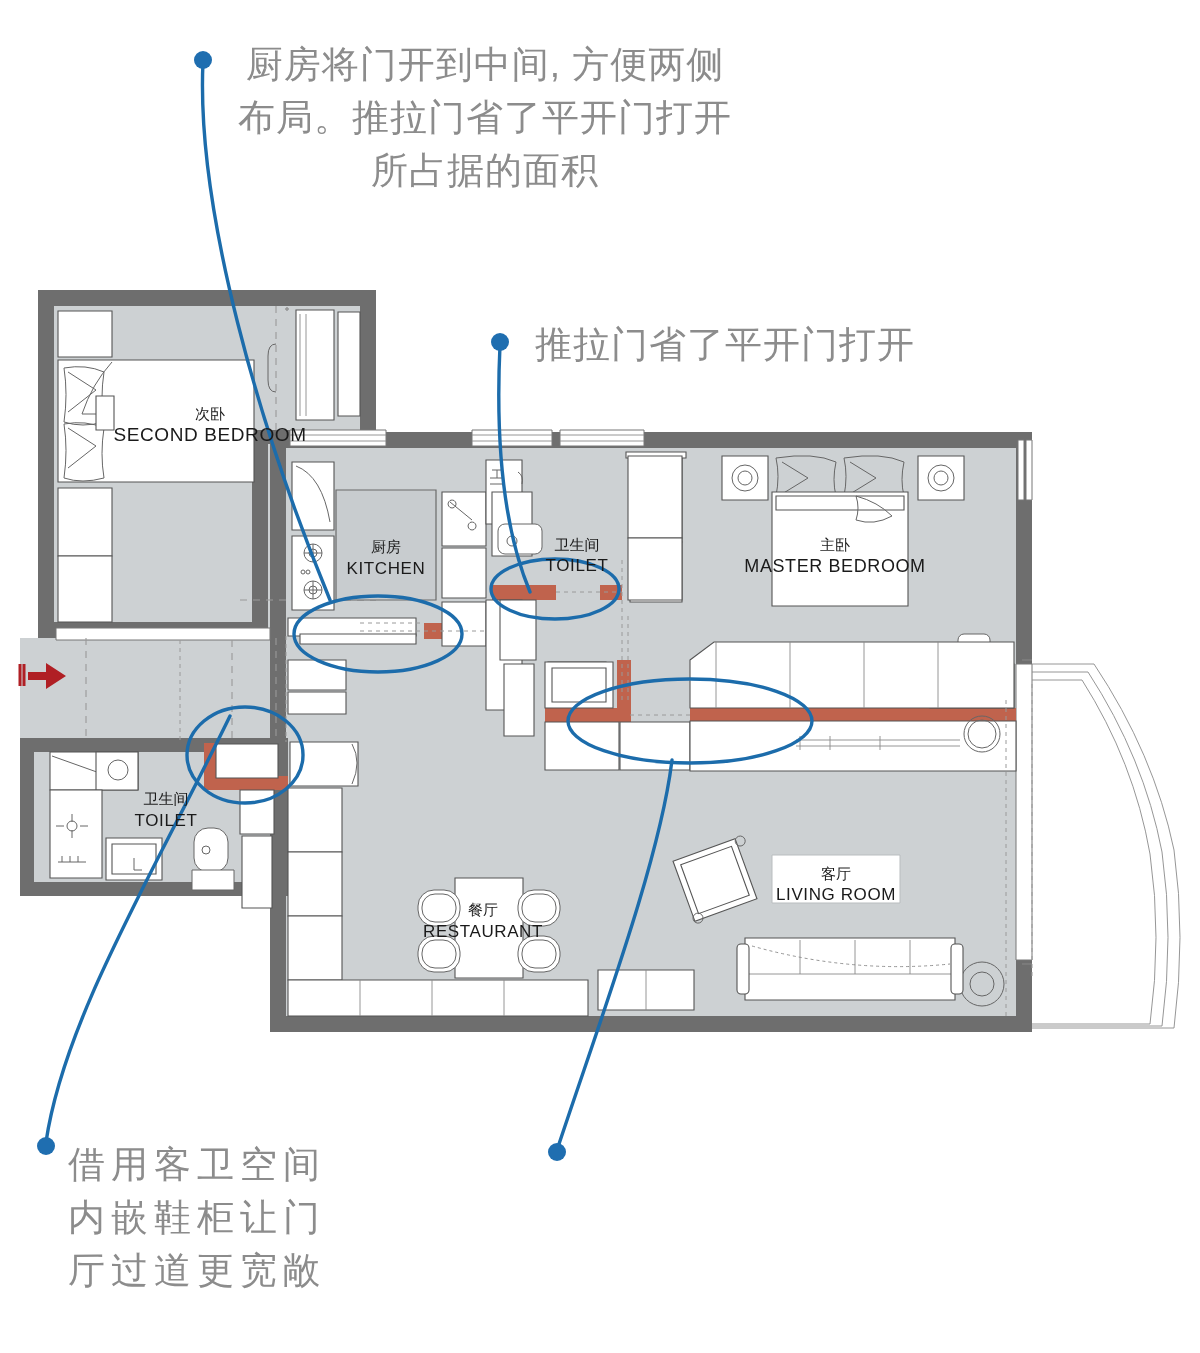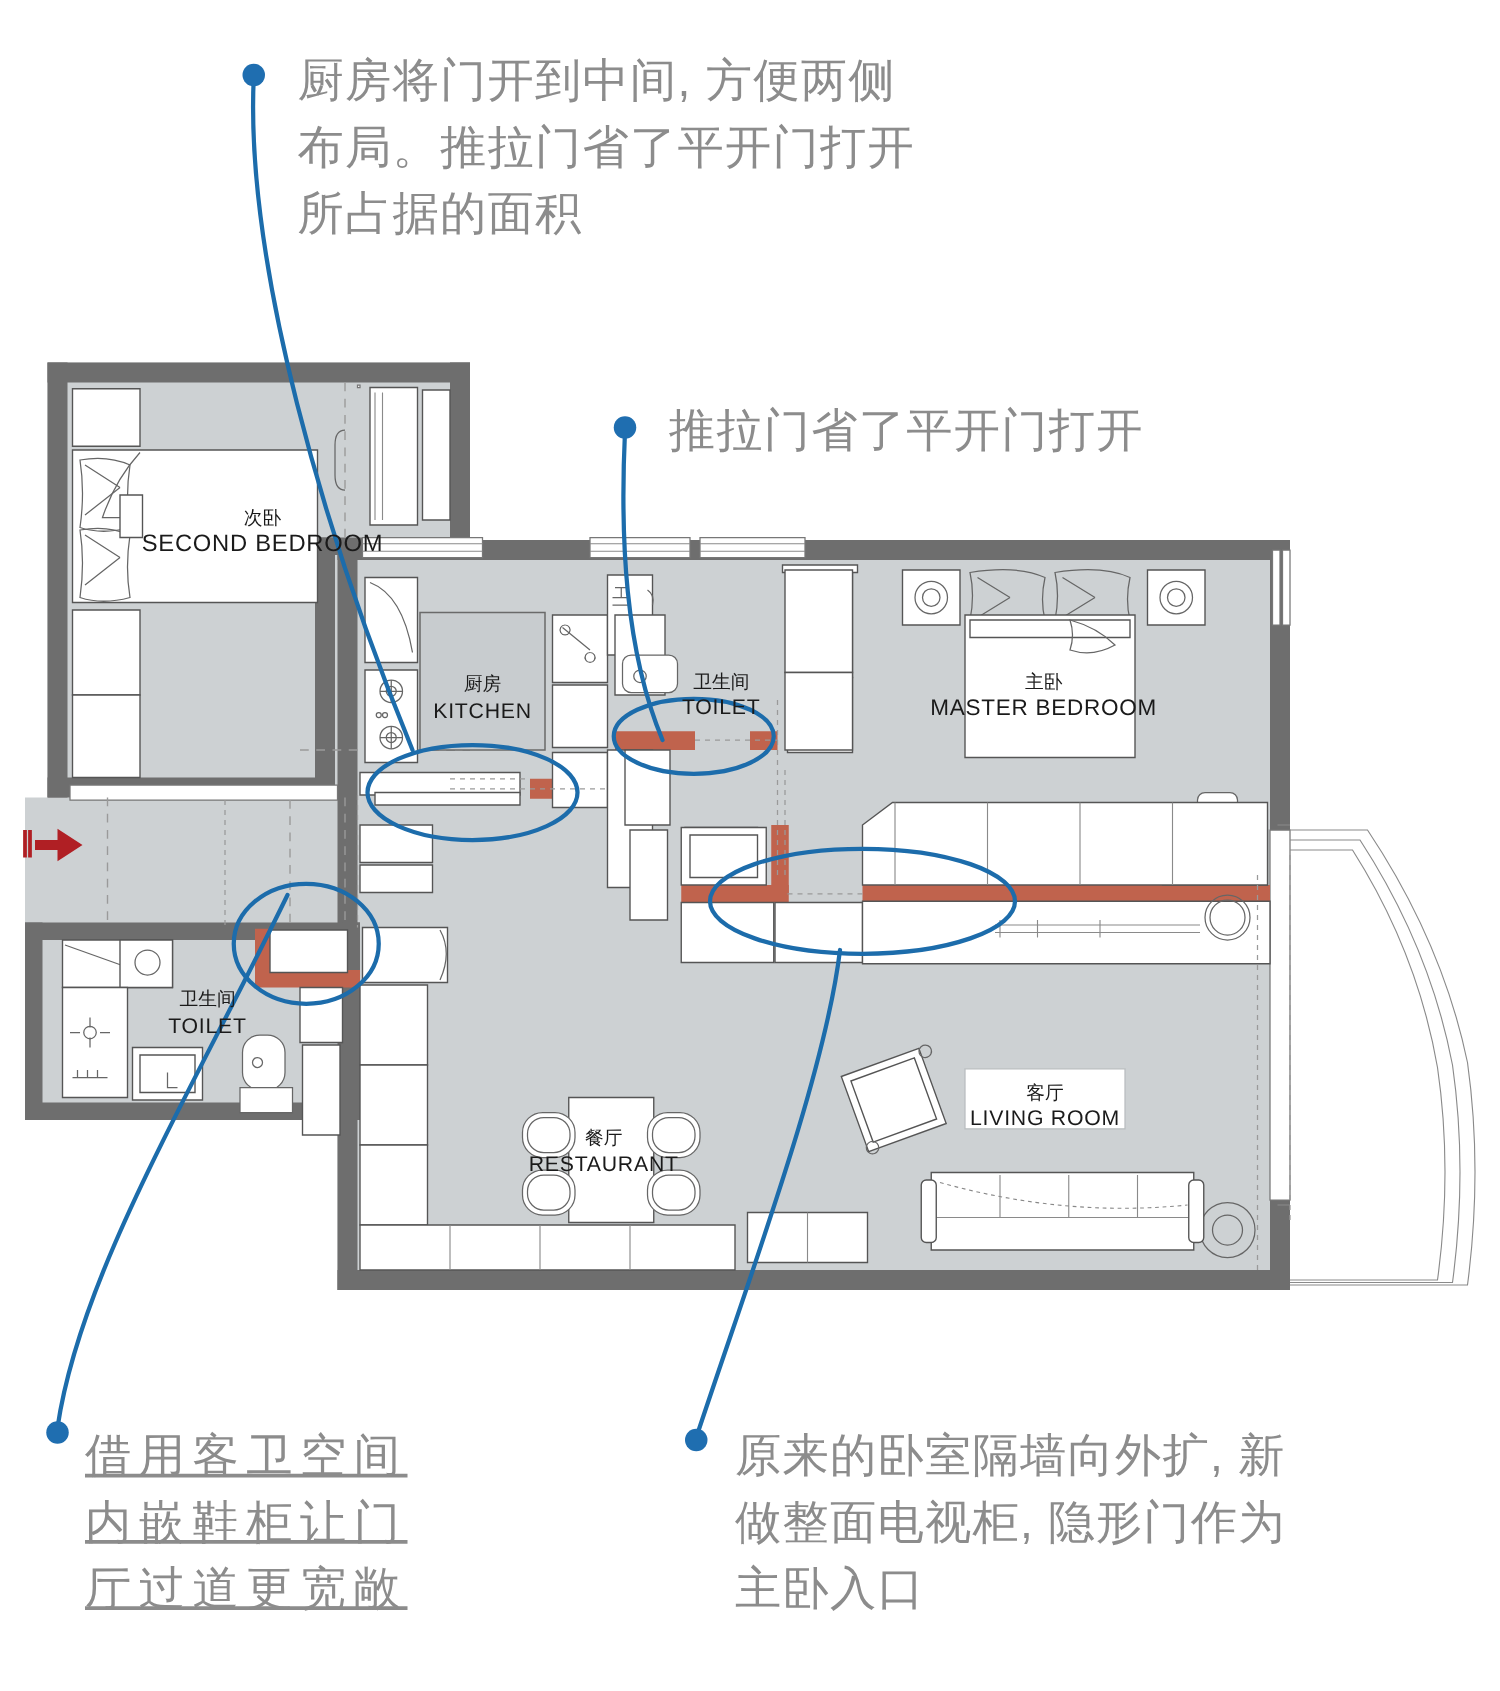--- a/index.html
+++ b/index.html
@@ -13,24 +13,25 @@
 
   
   .callout{
     position:absolute;
     color:#8c8c8c;
     font-size:37px;
     line-height:53px;
     letter-spacing:1px;
     white-space:pre-line;
     font-weight:400;
+    text-align:center;
   }
   #callout-kitchen{left:238px;top:38px;}
   #callout-masterbath{left:535px;top:318px;}
-  #callout-entry{left:68px;top:1138px;letter-spacing:6px;text-decoration:underline;}
+  #callout-entry{left:68px;top:1138px;letter-spacing:6px;}
   #callout-tvwall{left:588px;top:1138px;}
 
   
   svg.layer{position:absolute;left:0;top:0;width:1200px;height:1353px;overflow:visible;}
   svg.layer *{vector-effect:non-scaling-stroke;}
 
   
 </style>
 </head>
 <body>
@@ -458,17 +459,14 @@
   <div class="callout" id="callout-kitchen">厨房将门开到中间, 方便两侧
 布局。推拉门省了平开门打开
 所占据的面积</div>
 
   <div class="callout" id="callout-masterbath">推拉门省了平开门打开</div>
 
   <div class="callout" id="callout-entry">借用客卫空间
 内嵌鞋柜让门
 厅过道更宽敞</div>
 
-  <div class="callout" id="callout-tvwall">原来的卧室隔墙向外扩, 新
-做整面电视柜, 隐形门作为
-主卧入口</div>
 
 </div>
 
 </body></html>

